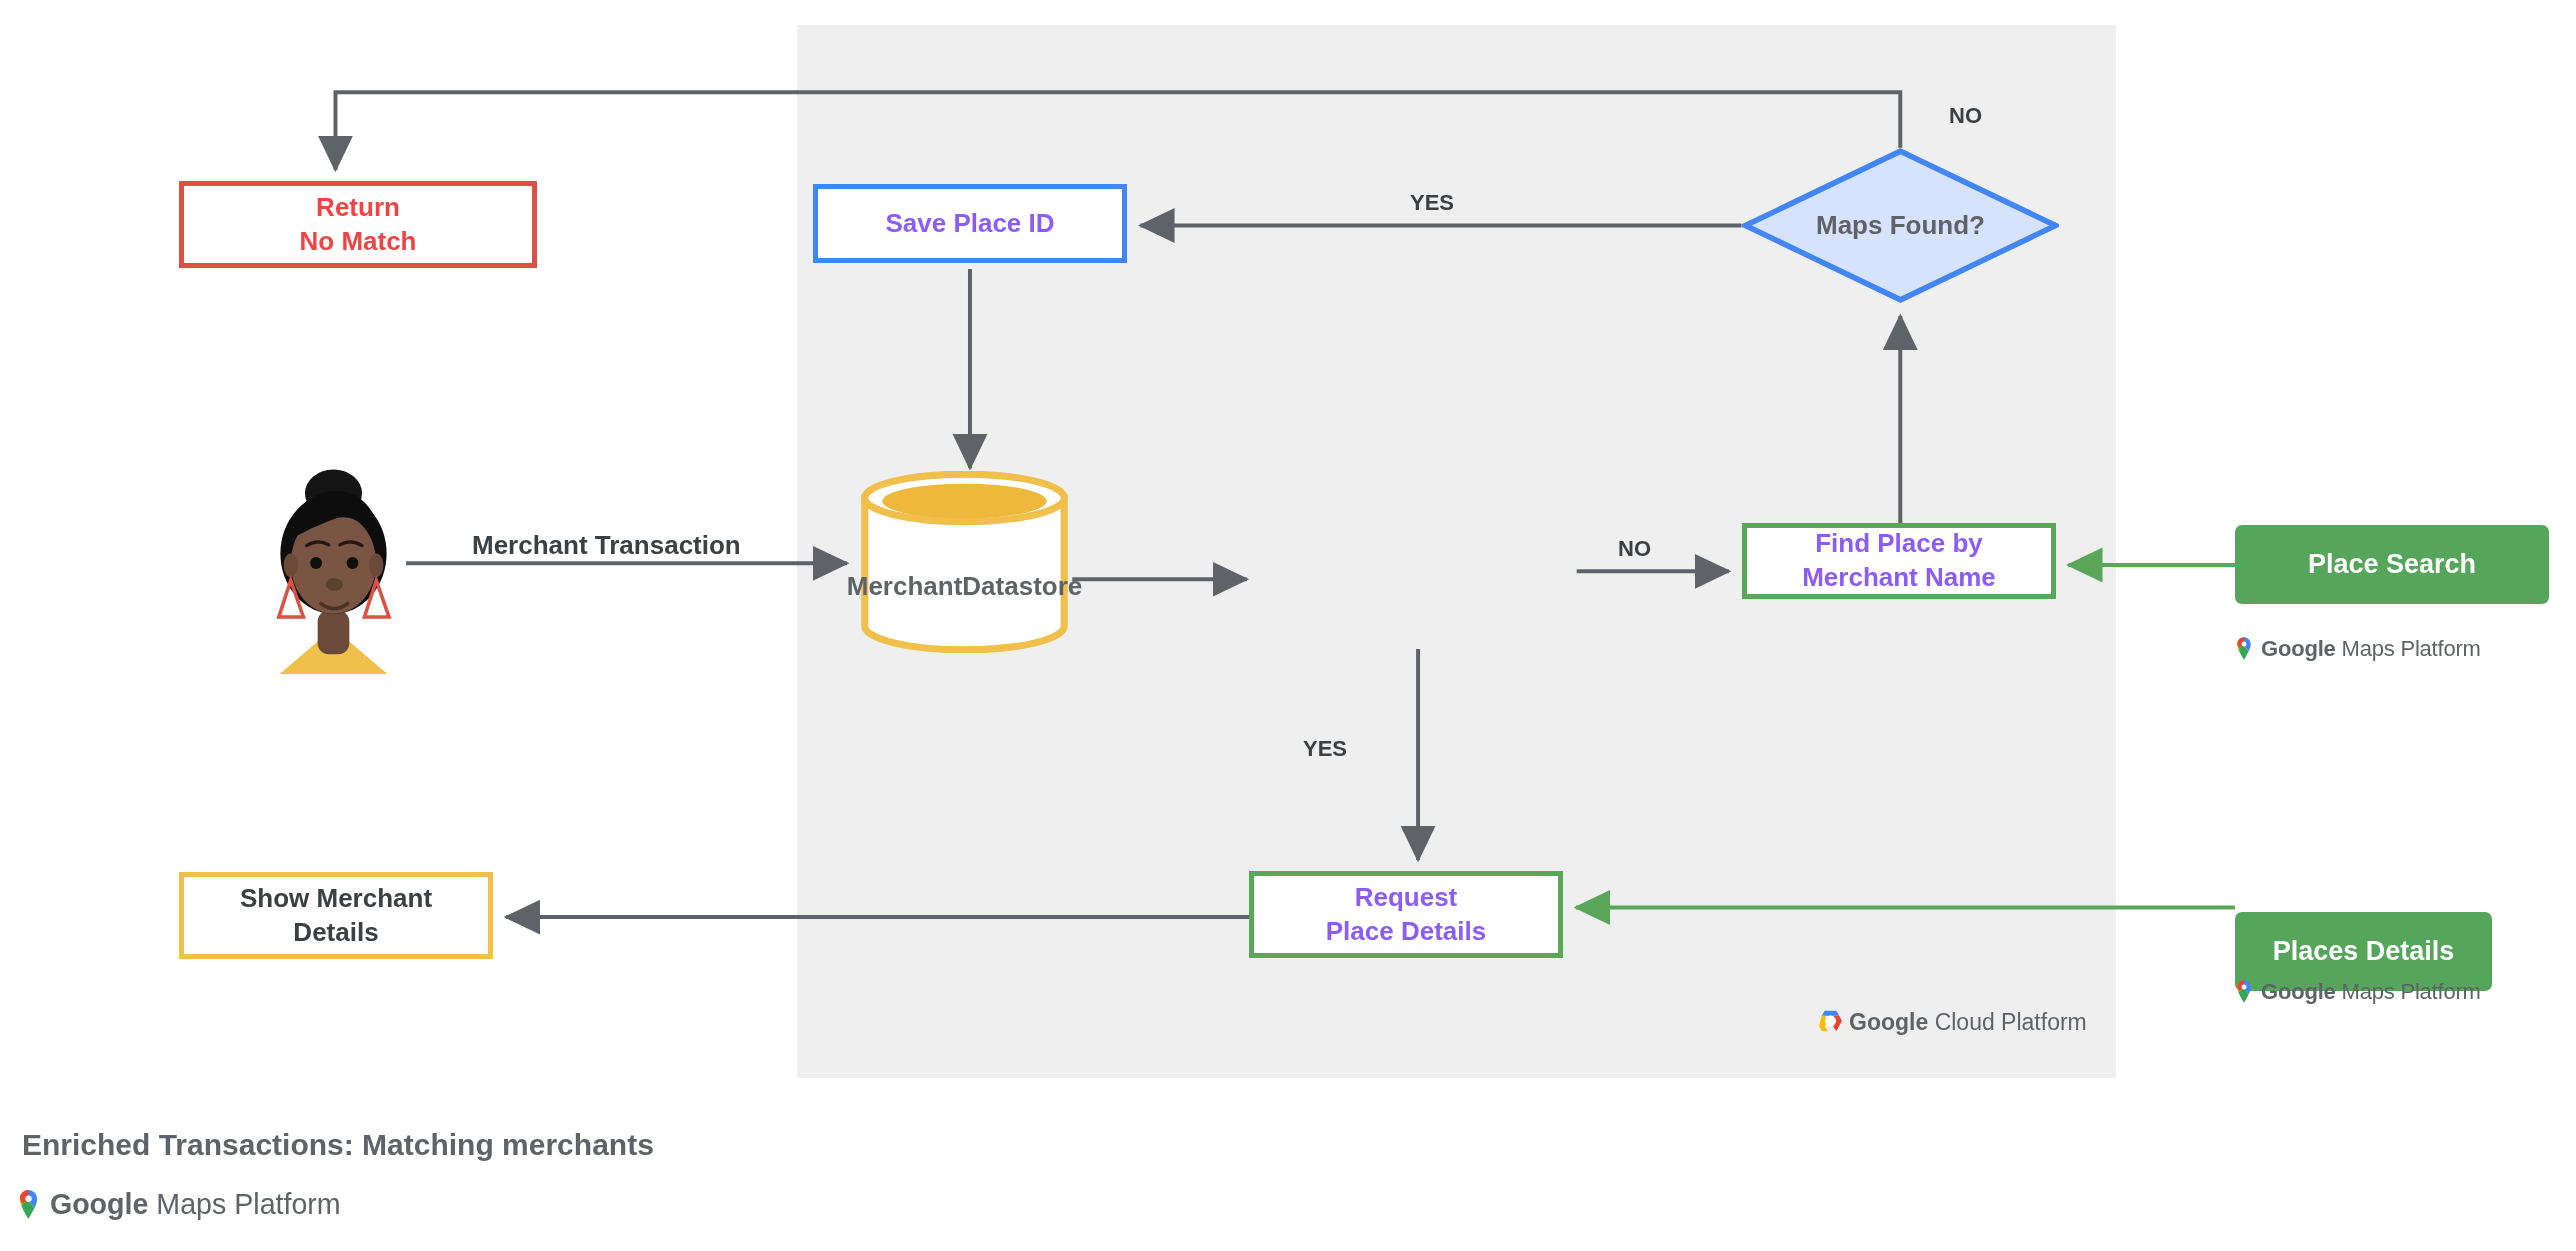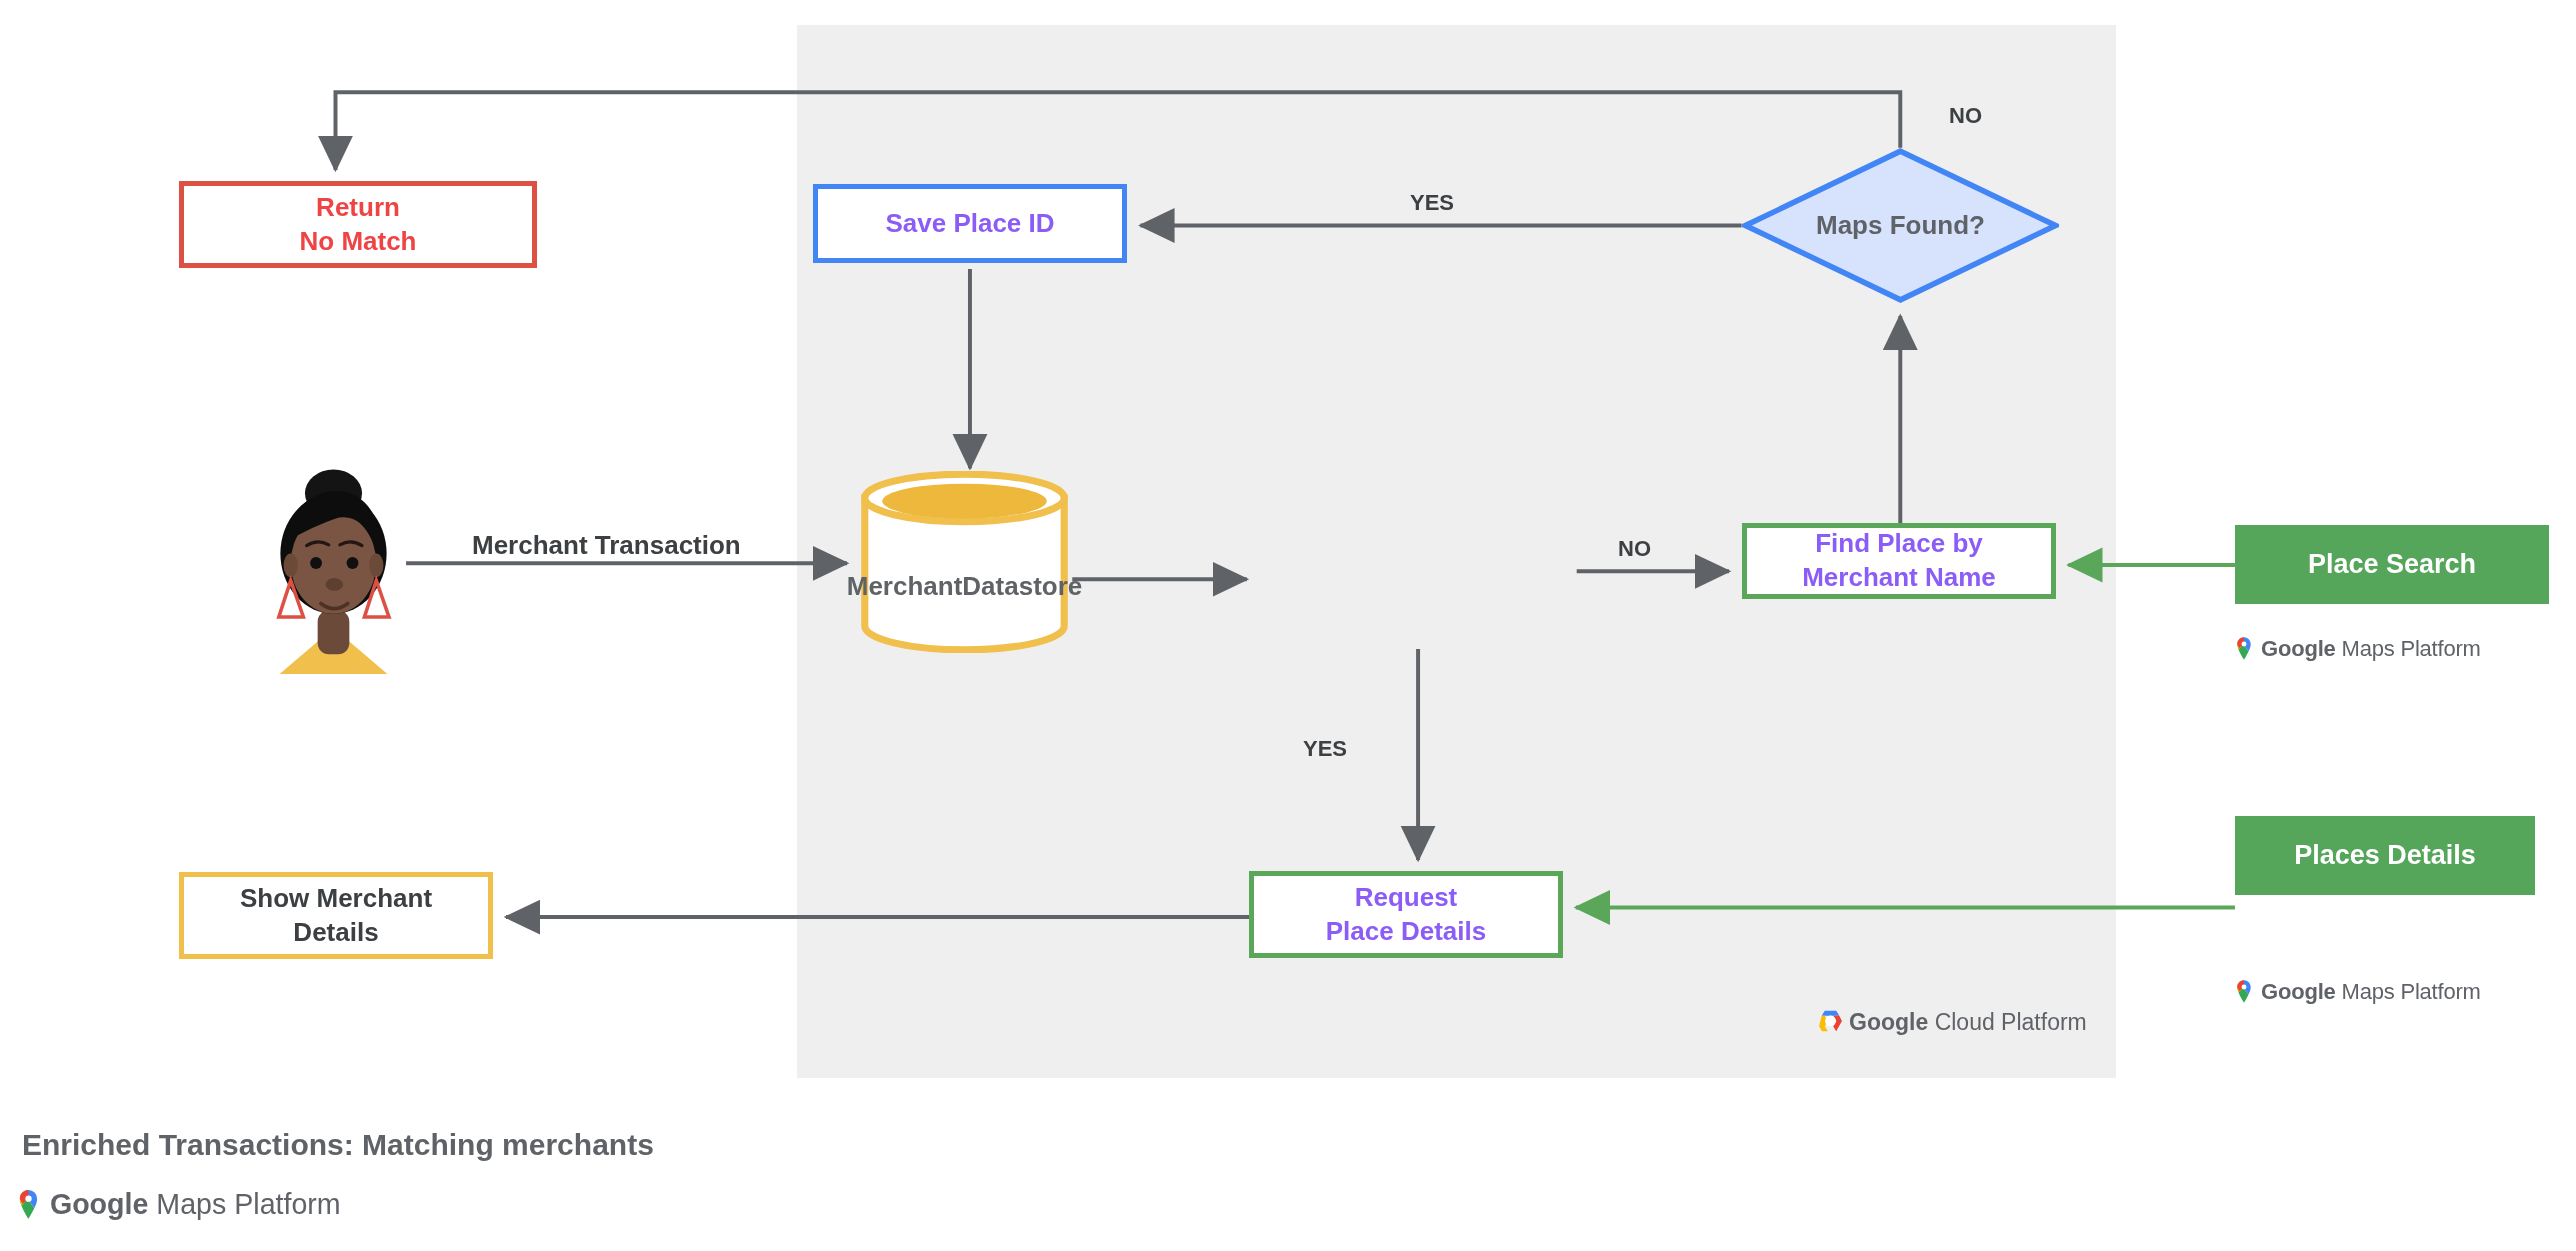--- a/index.html
+++ b/index.html
@@ -61,24 +61,24 @@
   .node-show        { left:179px;  top:872px; width:314px; height:87px; border:5.6px solid #f0bf4c; font-size:26px; color:#3c4043; }
   .node-save        { left:813px; top:184px;  width:314px; height:79px; border:5.6px solid #4285f4; font-size:26px; }
   .node-findplace   { left:1742px; top:523px;  width:314px; height:76px;  border:5.6px solid #5aa75a; font-size:26px; }
   .node-reqdetails  { left:1249px; top:871px; width:314px; height:87px; border:5.6px solid #5aa75a; font-size:26px; }
 
   .node-filled {
     background: #55a55a;
     color: #ffffff;
     font-size: 27px;
     border: none;
-    border-radius: 0;
+    border-radius: 7px;
   }
   .node-placesearch  { left:2235px; top:525px;  width:314px; height:79px; }
-  .node-placesdetails{ left:2235px; top:816px; width:300px; height:79px; }
+  .node-placesdetails{ left:2235px; top:912px; width:257px; height:79px; }
 
   
   .diamond {
     position: absolute;
   }
   .diamond svg { display: block; }
   .diamond .dlabel {
     position: absolute;
     left: 0; top: 0;
     width: 100%; height: 100%;

